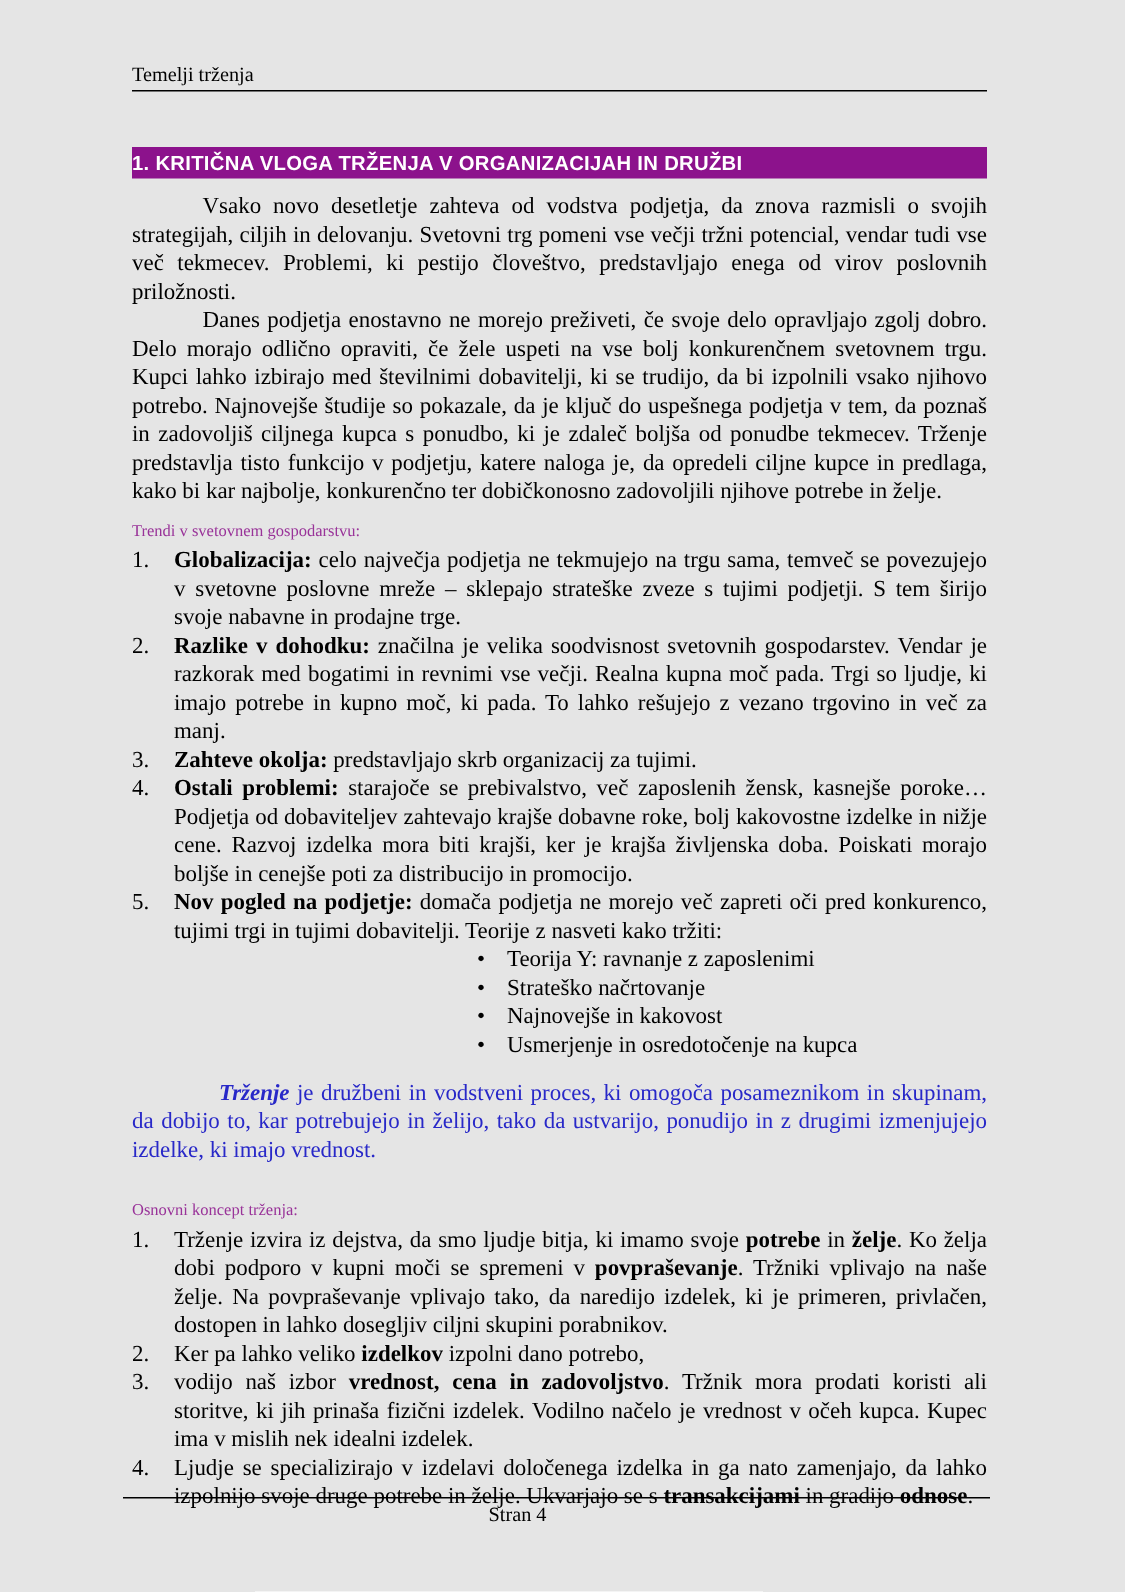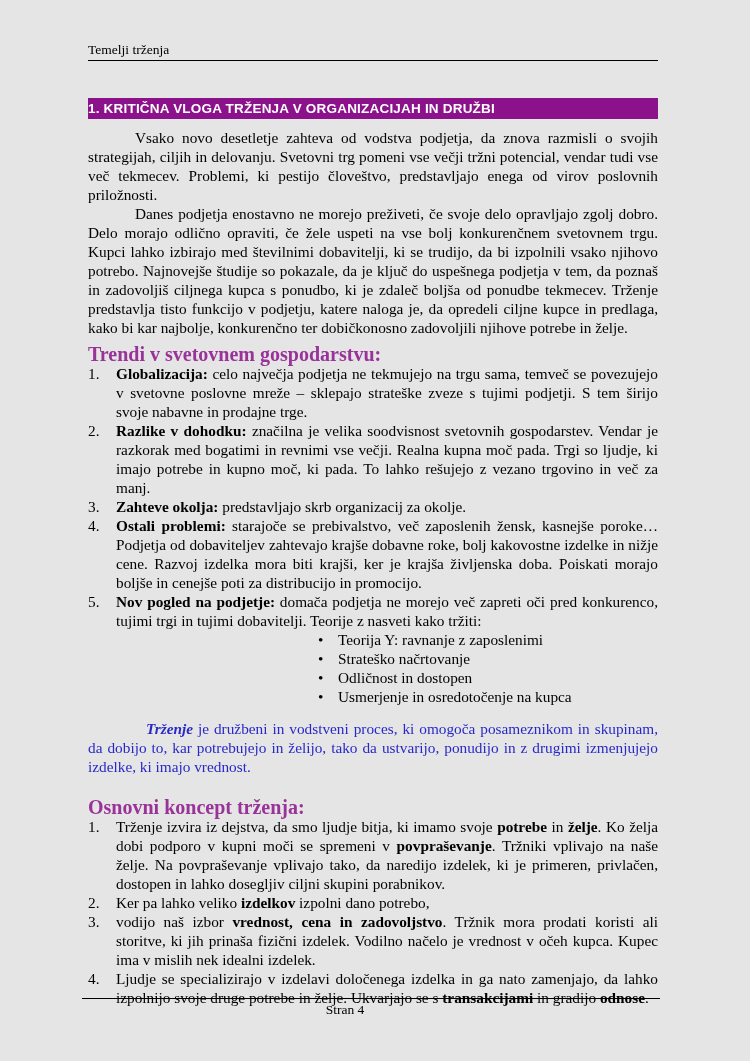--- a/index.html
+++ b/index.html
@@ -27,22 +27,22 @@
   }
   .para{
     margin:0;
     font-size:15.3px;line-height:19px;
     text-align:justify;
   }
   .indent1{text-indent:47px;}
   #p1{margin-top:9px;}
   .sec-heading{
     margin:8px 0 0 0;
-    font-size:20px;line-height:19px;
-    font-weight:bold;
+    font-size:11px;line-height:19px;
+    font-weight:normal;
     color:var(--heading-purple,#993399);
   }
   .concept-heading{margin-top:22px;}
   .olist{font-size:15.3px;line-height:19px;}
   .li-row{position:relative;padding-left:28px;text-align:justify;}
   .marker{position:absolute;left:0;top:0;}
   .bullets{margin-left:230px;font-size:15.3px;line-height:19px;}
   .bullets .li-row{padding-left:20px;text-align:left;}
   .definition{
     margin:13px 0 0 0;
@@ -72,28 +72,28 @@
       <span>1. KRITIČNA VLOGA TRŽENJA V ORGANIZACIJAH IN DRUŽBI</span>
     </div>
 
     <p class="para indent1" id="p1"><span>Vsako novo desetletje zahteva od vodstva podjetja, da znova razmisli o svojih strategijah, ciljih in delovanju. Svetovni trg pomeni vse večji tržni potencial, vendar tudi vse več tekmecev. Problemi, ki pestijo človeštvo, predstavljajo enega od virov poslovnih priložnosti.</span></p>
     <p class="para indent1"><span>Danes podjetja enostavno ne morejo preživeti, če svoje delo opravljajo zgolj dobro. Delo morajo odlično opraviti, če žele uspeti na vse bolj konkurenčnem svetovnem trgu. Kupci lahko izbirajo med številnimi dobavitelji, ki se trudijo, da bi izpolnili vsako njihovo potrebo. Najnovejše študije so pokazale, da je ključ do uspešnega podjetja v tem, da poznaš in zadovoljiš ciljnega kupca s ponudbo, ki je zdaleč boljša od ponudbe tekmecev. Trženje predstavlja tisto funkcijo v podjetju, katere naloga je, da opredeli ciljne kupce in predlaga, kako bi kar najbolje, konkurenčno ter dobičkonosno zadovoljili njihove potrebe in želje.</span></p>
 
     <h3 class="sec-heading">Trendi v svetovnem gospodarstvu:</h3>
     <div class="olist">
         <div class="li-row"><span class="marker">1.</span><span class="li-text"><span class="b">Globalizacija:</span><span> celo največja podjetja ne tekmujejo na trgu sama, temveč se povezujejo v </span><span class="i">svetovne poslovne mreže</span><span> – sklepajo strateške zveze s tujimi podjetji. S tem širijo svoje nabavne in prodajne trge.</span></span></div>
         <div class="li-row"><span class="marker">2.</span><span class="li-text"><span class="b">Razlike v dohodku:</span><span> značilna je velika soodvisnost svetovnih gospodarstev. Vendar je razkorak med bogatimi in revnimi vse večji. Realna kupna moč pada. Trgi so ljudje, ki imajo potrebe in kupno moč, ki pada. To lahko rešujejo z </span><span class="i">vezano trgovino in več za manj.</span></span></div>
-        <div class="li-row"><span class="marker">3.</span><span class="li-text"><span class="b">Zahteve okolja:</span><span> predstavljajo skrb organizacij za okolje.</span></span></div>
+        <div class="li-row"><span class="marker">3.</span><span class="li-text"><span class="b">Zahteve okolja:</span><span> predstavljajo skrb organizacij za tujimi.</span></span></div>
         <div class="li-row"><span class="marker">4.</span><span class="li-text"><span class="b">Ostali problemi:</span><span> starajoče se prebivalstvo, več zaposlenih žensk, kasnejše poroke…Podjetja od dobaviteljev zahtevajo krajše dobavne roke, bolj kakovostne izdelke in nižje cene. Razvoj izdelka mora biti krajši, ker je krajša življenska doba. Poiskati morajo boljše in cenejše poti za distribucijo in promocijo.</span></span></div>
         <div class="li-row"><span class="marker">5.</span><span class="li-text"><span class="b">Nov pogled na podjetje:</span><span> domača podjetja ne morejo več zapreti oči pred konkurenco, tujimi trgi in tujimi dobavitelji. Teorije z nasveti kako tržiti:</span></span></div>
       </div>
     <div class="bullets">
         <div class="li-row"><span class="marker">•</span><span class="li-text"><span class="i">Teorija Y</span><span>: ravnanje z zaposlenimi</span></span></div>
         <div class="li-row"><span class="marker">•</span><span class="li-text"><span class="i">Strateško načrtovanje</span></span></div>
-        <div class="li-row"><span class="marker">•</span><span class="li-text"><span class="i">Odličnost in dostopen</span></span></div>
+        <div class="li-row"><span class="marker">•</span><span class="li-text"><span class="i">Najnovejše in kakovost</span></span></div>
         <div class="li-row"><span class="marker">•</span><span class="li-text"><span class="i">Usmerjenje in osredotočenje na kupca</span></span></div>
       </div>
 
     <p class="definition"><span class="bi">Trženje</span><span> je družbeni in vodstveni proces, ki omogoča posameznikom in skupinam, da dobijo to, kar potrebujejo in želijo, tako da ustvarijo, ponudijo in z drugimi izmenjujejo izdelke, ki imajo vrednost.</span></p>
 
     <h3 class="sec-heading concept-heading">Osnovni koncept trženja:</h3>
     <div class="olist">
         <div class="li-row"><span class="marker">1.</span><span class="li-text"><span>Trženje izvira iz dejstva, da smo ljudje bitja, ki imamo svoje </span><span class="b">potrebe</span><span> in </span><span class="b">želje</span><span>. Ko želja dobi podporo v kupni moči se spremeni v </span><span class="b">povpraševanje</span><span>. Tržniki vplivajo na naše želje. Na povpraševanje vplivajo tako, da naredijo izdelek, ki je primeren, privlačen, dostopen in lahko dosegljiv ciljni skupini porabnikov.</span></span></div>
         <div class="li-row"><span class="marker">2.</span><span class="li-text"><span>Ker pa lahko veliko </span><span class="b">izdelkov</span><span> izpolni dano potrebo,</span></span></div>
         <div class="li-row"><span class="marker">3.</span><span class="li-text"><span>vodijo naš izbor </span><span class="b">vrednost, cena in zadovoljstvo</span><span>. Tržnik mora prodati koristi ali storitve, ki jih prinaša fizični izdelek. Vodilno načelo je vrednost v očeh kupca. Kupec ima v mislih nek </span><span class="i">idealni izdelek</span><span>.</span></span></div>

